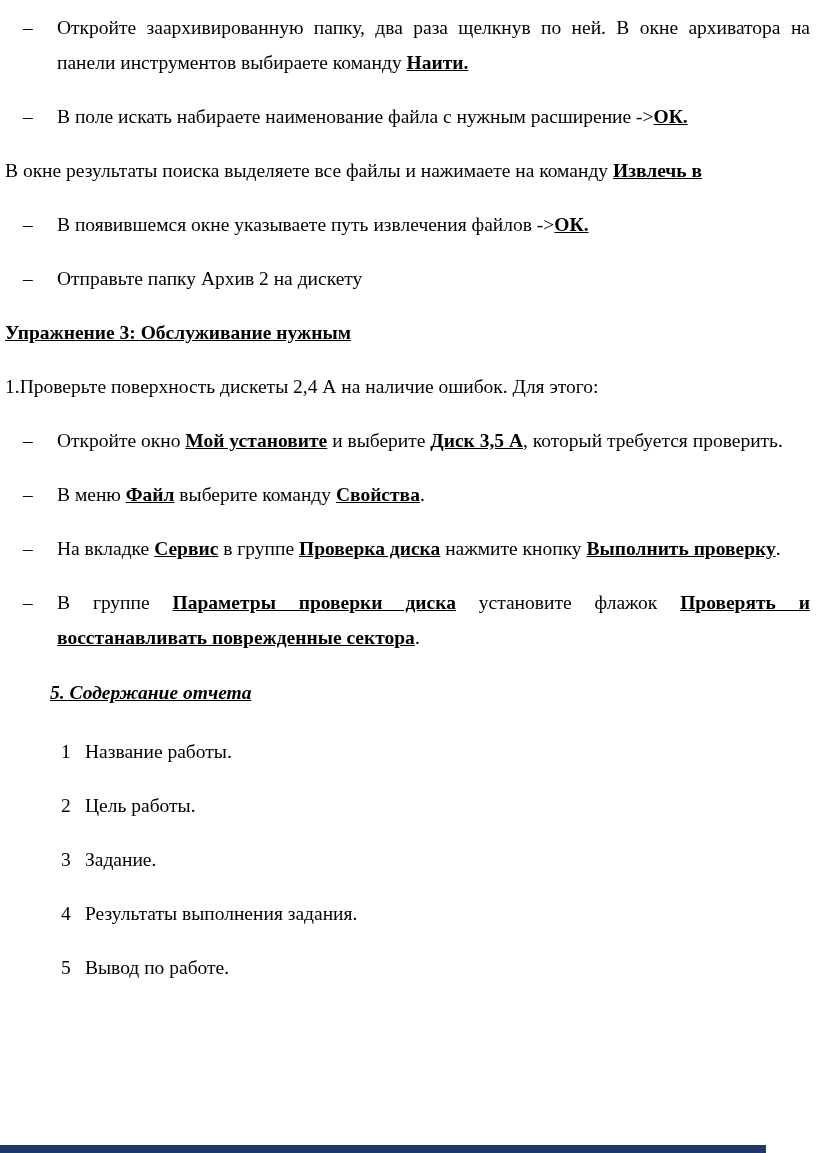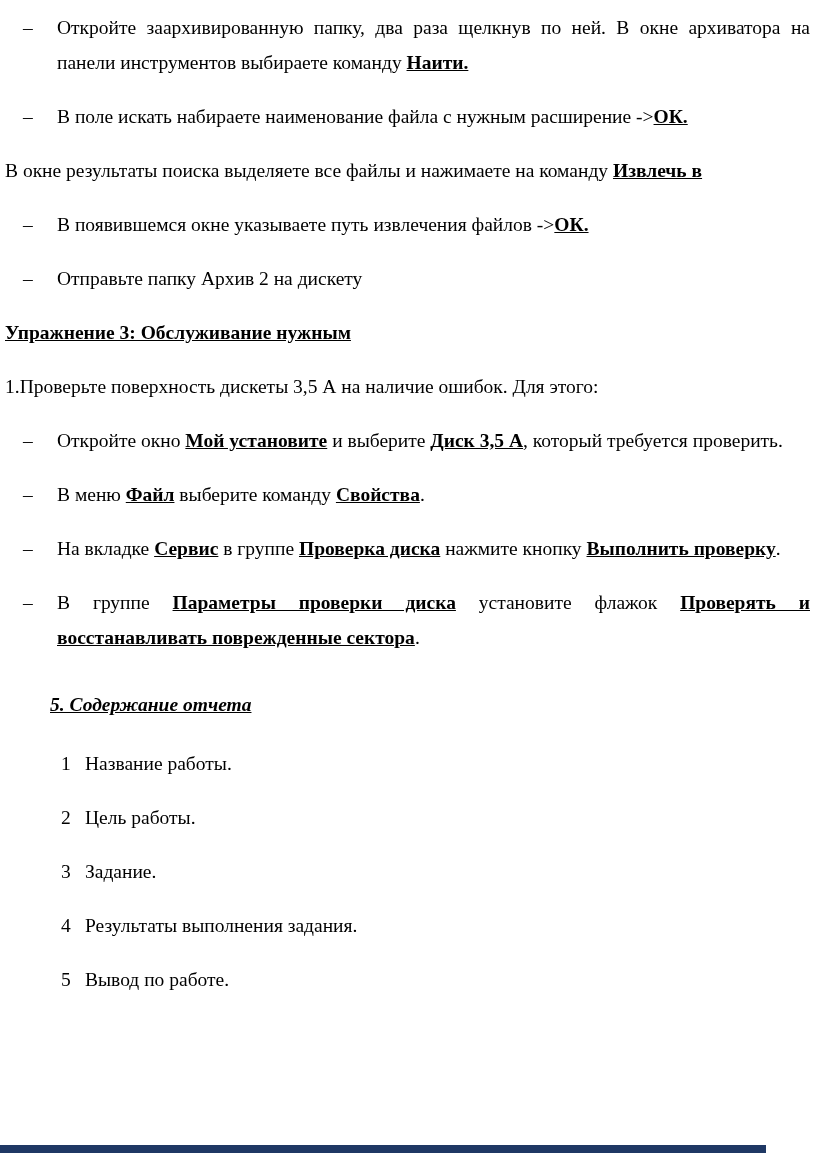--- a/index.html
+++ b/index.html
@@ -41,21 +41,21 @@
     left: 56px;
     top: 0;
   }
   .para.heading {
     font-weight: bold;
   }
   .para.heading-italic {
     font-weight: bold;
     font-style: italic;
     padding-left: 45px;
-    margin-top: 32px;
+    margin-top: 20px;
     margin-bottom: 24px;
   }
   .run-b { font-weight: bold; text-decoration: underline; }
   .run-i { font-style: italic; }
   #footer-bar {
     position: absolute;
     left: 0;
     bottom: 0;
     width: 766px;
     height: 8px;
@@ -65,21 +65,21 @@
 <body>
 
 <div id="doc">
   <div id="paragraphs">
       <div class="para bullet"><span class="marker">–</span><span>Откройте заархивированную папку, два раза щелкнув по ней. В окне архиватора на панели инструментов выбираете команду </span><span class="run-b">Наити.</span></div>
       <div class="para bullet"><span class="marker">–</span><span>В поле искать набираете наименование файла с нужным расширение -&gt;</span><span class="run-b">ОК.</span></div>
       <div class="para plain"><span>В окне результаты поиска выделяете все файлы и нажимаете на команду </span><span class="run-b">Извлечь в</span></div>
       <div class="para bullet"><span class="marker">–</span><span>В появившемся окне указываете путь извлечения файлов -&gt;</span><span class="run-b">ОК.</span></div>
       <div class="para bullet"><span class="marker">–</span><span>Отправьте папку Архив 2 на дискету</span></div>
       <div class="para heading"><span class="run-b">Упражнение 3: Обслуживание нужным</span></div>
-      <div class="para plain"><span>1.Проверьте поверхность дискеты 3,5 А на наличие ошибок. Для этого:</span></div>
+      <div class="para plain"><span>1.Проверьте поверхность дискеты 2,4 А на наличие ошибок. Для этого:</span></div>
       <div class="para bullet"><span class="marker">–</span><span>Откройте окно </span><span class="run-b">Мой установите</span><span> и выберите </span><span class="run-b">Диск 3,5 А</span><span>, который требуется проверить.</span></div>
       <div class="para bullet"><span class="marker">–</span><span>В меню </span><span class="run-b">Файл</span><span> выберите команду </span><span class="run-b">Свойства</span><span>.</span></div>
       <div class="para bullet"><span class="marker">–</span><span>На вкладке </span><span class="run-b">Сервис</span><span> в группе </span><span class="run-b">Проверка диска</span><span> нажмите кнопку </span><span class="run-b">Выполнить проверку</span><span>.</span></div>
       <div class="para bullet"><span class="marker">–</span><span>В группе </span><span class="run-b">Параметры проверки диска</span><span> установите флажок </span><span class="run-b">Проверять и восстанавливать поврежденные сектора</span><span>.</span></div>
       <div class="para heading-italic"><span class="run-b run-i">5. Содержание отчета</span></div>
       <div class="para numbered"><span class="marker">1</span><span>Название работы.</span></div>
       <div class="para numbered"><span class="marker">2</span><span>Цель работы.</span></div>
       <div class="para numbered"><span class="marker">3</span><span>Задание.</span></div>
       <div class="para numbered"><span class="marker">4</span><span>Результаты выполнения задания.</span></div>
       <div class="para numbered"><span class="marker">5</span><span>Вывод по работе.</span></div>

